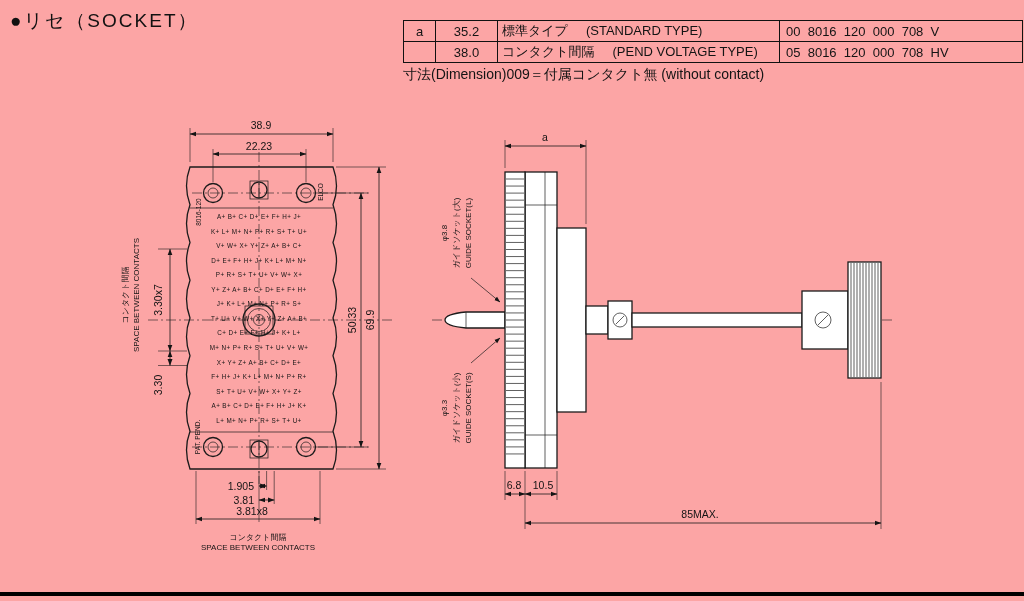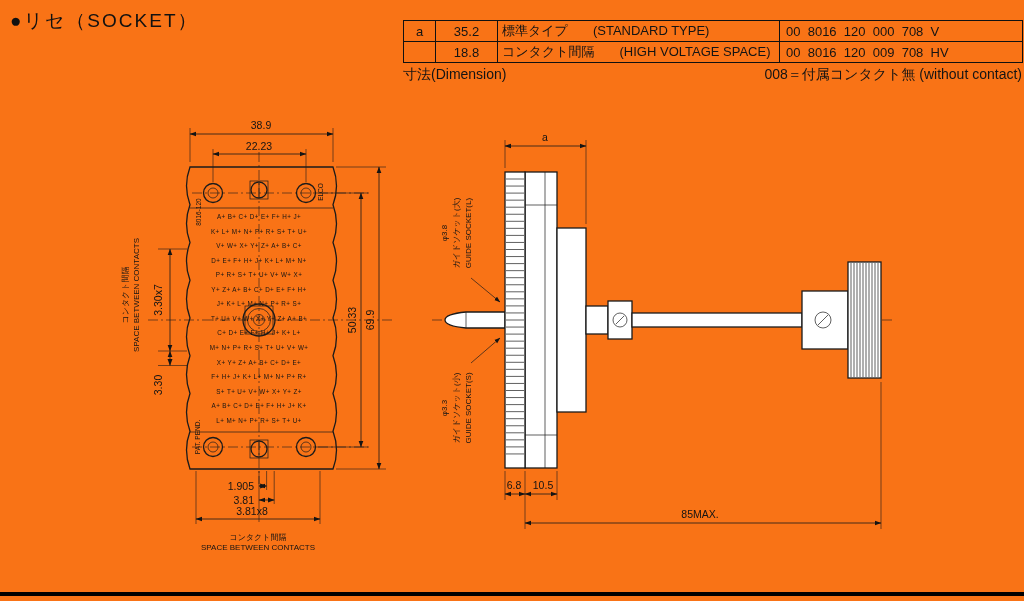--- a/index.html
+++ b/index.html
@@ -1,28 +1,28 @@
 <!DOCTYPE html>
 <html><head>
 <meta charset="utf-8">
 <style>
   html,body{margin:0;padding:0;background:#ffffff;}
   body{width:1024px;height:601px;position:relative;font-family:"Liberation Sans",sans-serif;color:#141414;overflow:hidden;}
-  .page{position:absolute;inset:0;background:#f97316;}
+  .page{position:absolute;inset:0;background:#fca5a5;}
 
   .title{position:absolute;left:10px;top:8px;font-size:19px;letter-spacing:2px;color:#111;}
 
   .table-block{position:absolute;left:347px;top:20px;width:676px;}
   .pn{font-size:15px;margin:0 0 2px 0;}
   table{border-collapse:collapse;table-layout:fixed;width:619px;margin-left:56px;}
   td{border:1.4px solid #111;font-size:13px;height:20px;padding:0 4px;overflow:hidden;white-space:nowrap;}
   td.c{text-align:center;padding:0;}
   td.code{white-space:pre;padding:0 6px;}
-  td .en{margin-left:25px;}
-  .below{width:619px;margin-left:56px;display:flex;justify-content:space-between;font-size:14px;margin-top:3px;}
+  td .en{margin-left:18px;}
+  .below{width:619px;margin-left:56px;display:flex;font-size:14px;margin-top:3px;}
 
   svg.drawing{position:absolute;left:0;top:0;}
   svg text{font-family:"Liberation Sans",sans-serif;fill:#141414;}
   .ol{fill:none;stroke:#1b1b1b;stroke-width:1.3;}
   .olw{fill:#ffffff;stroke:#1b1b1b;stroke-width:1.3;}
   .thin{fill:none;stroke:#1b1b1b;stroke-width:0.7;}
   .cl{fill:none;stroke:#1b1b1b;stroke-width:0.6;stroke-dasharray:10 3 2 3;}
   .ext{stroke:#1b1b1b;stroke-width:0.6;fill:none;}
   .dim{stroke:#1b1b1b;stroke-width:0.8;fill:none;marker-start:url(#arr);marker-end:url(#arr);}
   .lead{stroke:#1b1b1b;stroke-width:0.7;fill:none;marker-end:url(#arr);}
@@ -50,29 +50,29 @@
         </colgroup>
       <tbody>
           <tr>
         <td class="c">a</td>
         <td class="c">35.2</td>
         <td><span>標準タイプ</span><span class="en">(STANDARD  TYPE)</span></td>
         <td class="code">00  8016  120  000  708  V</td>
       </tr>
       <tr>
         <td class="c"></td>
-        <td class="c">18.8</td>
-        <td><span>コンタクト間隔</span><span class="en">(HIGH  VOLTAGE  SPACE)</span></td>
-        <td class="code">00  8016  120  009  708  HV</td>
+        <td class="c">38.0</td>
+        <td><span>コンタクト間隔</span><span class="en">(PEND  VOLTAGE  TYPE)</span></td>
+        <td class="code">05  8016  120  000  708  HV</td>
       </tr>
     </tbody>
       </table>
     <div class="below">
       <span>寸法(Dimension)</span>
-      <span>008＝付属コンタクト無 (without  contact)</span>
+      <span>009＝付属コンタクト無 (without  contact)</span>
     </div>
   </div>
 
   <svg class="drawing" width="1024" height="601" viewBox="0 0 1024 601">
     <defs>
       <marker id="arr" viewBox="0 0 10 10" refX="9" refY="5" markerWidth="9" markerHeight="9" orient="auto-start-reverse">
         <path d="M0,1.5 L9.5,5 L0,8.5 z" fill="#141414"></path>
       </marker>
     </defs>
 

